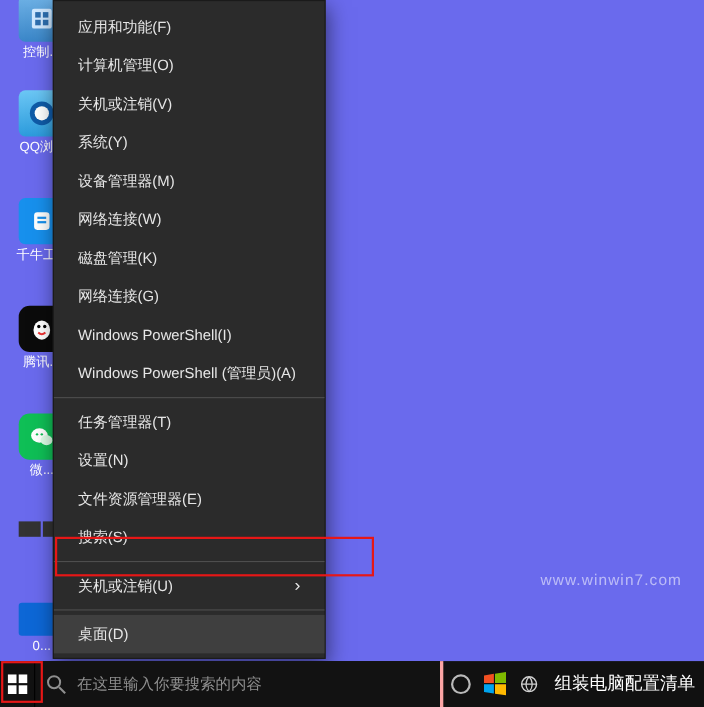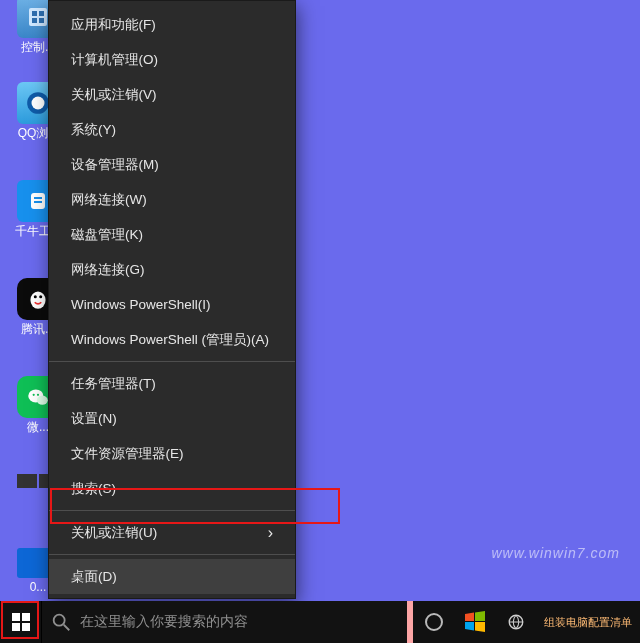--- a/index.html
+++ b/index.html
@@ -77,42 +77,42 @@
     background: #111; display: flex; align-items: center;
     color: #b9b9b9;
     z-index: 10;
   }
   .start-btn {
     width: 42px; height: 42px; display:flex; align-items:center; justify-content:center;
   }
   .start-btn svg { }
   .search-box {
     flex: 0 0 372px; height: 42px;
-    background: #121212; border-left:1px solid #000; border-right:6px solid #fca5a5;
+    background: #121212; border-left:1px solid #000; border-right:3px solid #fca5a5;
     display: flex; align-items: center; padding: 0 8px;
     color: #8f8f8f; font-size: 14px;
   }
   .search-box .mag { width:22px; height:22px; margin-right:8px; }
   .tb-spacer { flex:1; }
   .tb-icon {
     width: 42px; height: 42px; display:flex; align-items:center; justify-content:center;
   }
   .cortana {
     width: 18px; height: 18px; border: 2px solid #b9b9b9; border-radius: 50%;
   }
   .flag { width:24px; height:24px; }
   .globe { width:18px; height:18px; }
   .tb-text {
-    color: #fdba74; font-size: 11px; padding: 0 8px; line-height: 42px;
+    color: #ffffff; font-size: 16px; padding: 0 8px; line-height: 42px;
     white-space: nowrap;
     font-family: Liberation Serif, serif;
   }
   .watermark {
-    position:absolute; right:20px; bottom:40px; color:rgba(255,255,255,.55);
-    font-size:14px; letter-spacing:1px; z-index:2;font-style:italic;
+    position:absolute; right:20px; bottom:66px; color:rgba(255,255,255,.55);
+    font-size:14px; letter-spacing:1px; z-index:2;
   }
 </style>
 </head>
 <body>
 
 <div class="desktop">
   <div class="dicon d1">
     <div class="box">
       <svg viewBox="0 0 24 24" width="24" height="24">
           <rect x="3" y="3" width="18" height="18" rx="2" fill="#cfe8ff"></rect>

